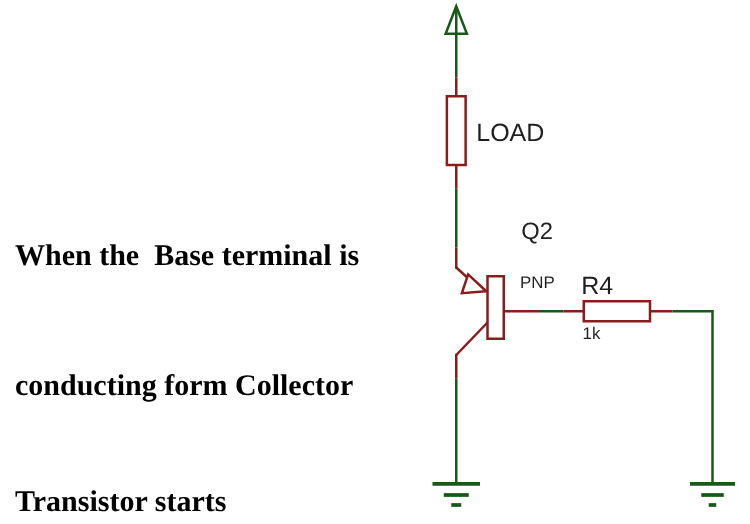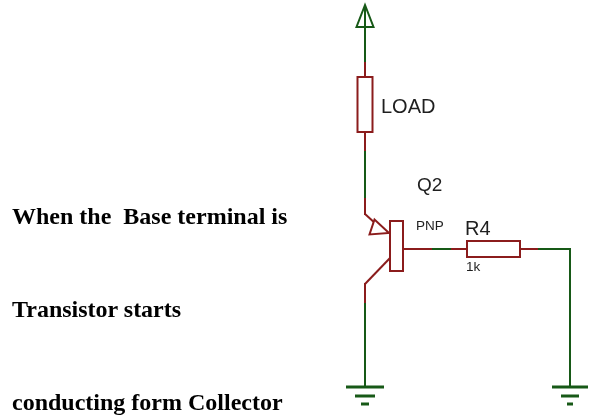--- a/index.html
+++ b/index.html
@@ -18,21 +18,21 @@
   .annotation {
     position: absolute;
     left: 12px;
     font-family: "Liberation Serif", serif;
     font-weight: bold;
     font-size: 24px;
     line-height: 31px;
     color: #000000;
     white-space: pre;
   }
-  .annotation-top { top: 139px; }
+  .annotation-top { top: 128px; }
   .annotation-bottom { top: 232px; }
   .schematic-svg {
     position: absolute;
     left: 0;
     top: 0;
   }
   .sch-label {
     font-family: "Liberation Sans", sans-serif;
     fill: #1f1f1f;
   }
@@ -43,22 +43,22 @@
 </head>
 <body>
 
 <div class="canvas">
 
   <div class="annotation annotation-top">
     <div>When the  Base terminal is</div>
   </div>
 
   <div class="annotation annotation-bottom">
+    <div>conducting form Collector</div>
     <div>Transistor starts</div>
-    <div>conducting form Collector</div>
     
   </div>
 
   <svg class="schematic-svg" width="600" height="419" viewBox="0 0 600 419">
 
     <g>
       <polygon points="365,5 356.5,27 373.5,27" fill="#ffffff" stroke="#175917" stroke-width="2"></polygon>
       <line x1="365" y1="7" x2="365" y2="62" stroke="#175917" stroke-width="2"></line>
     </g>
 

